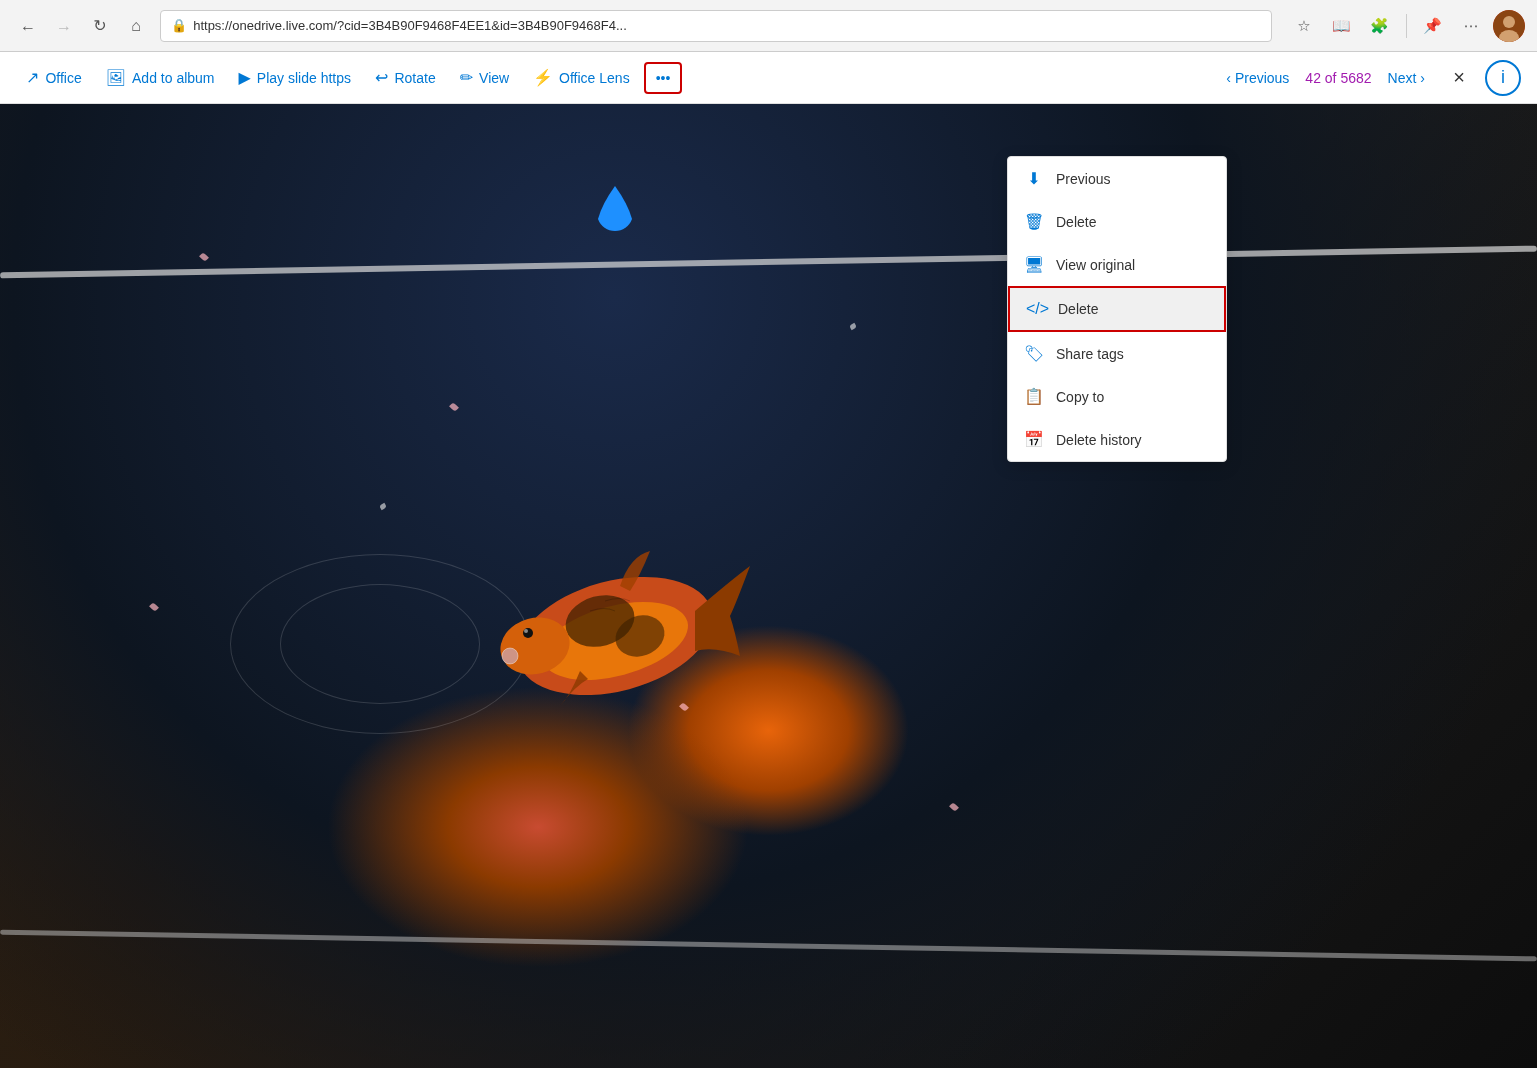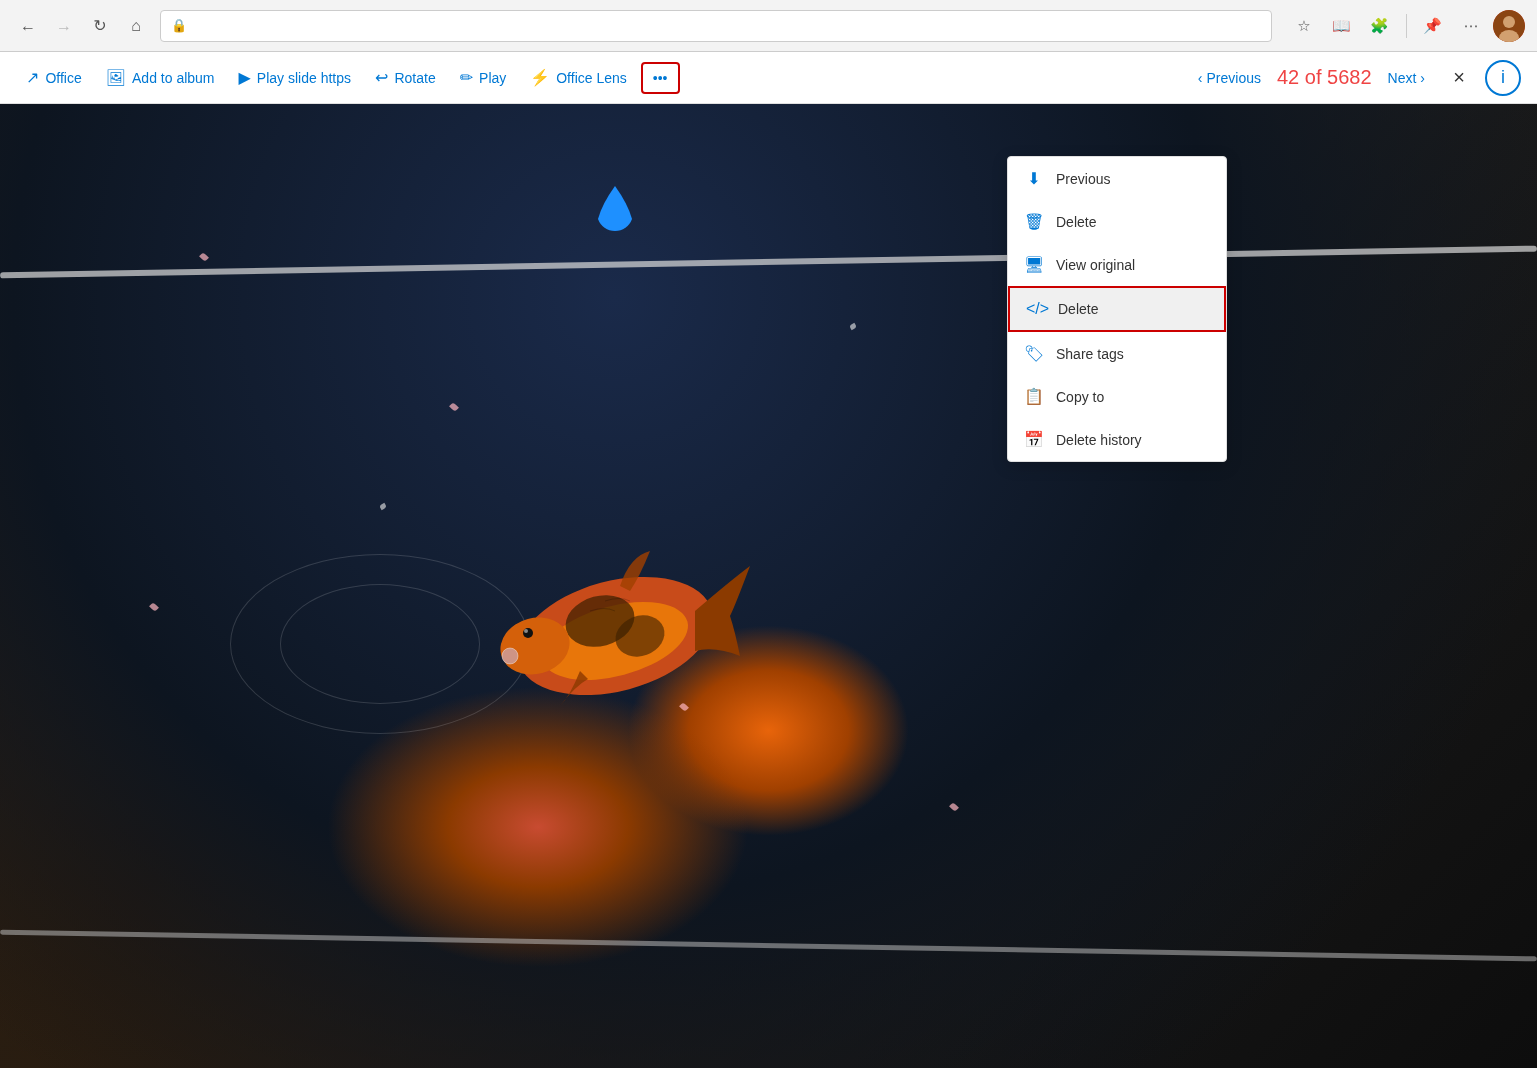--- a/index.html
+++ b/index.html
@@ -78,21 +78,21 @@
     .toolbar-right {
       margin-left: auto;
       display: flex; align-items: center; gap: 8px;
     }
     .nav-photo-btn {
       display: flex; align-items: center; gap: 4px;
       border: none; background: transparent; cursor: pointer;
       font-size: 14px; color: #0078d4; padding: 6px 8px;
       border-radius: 4px;
     }
-    .counter-text { font-size: 20px; color: #ef4444; }
+    .counter-text { font-size: 14px; color: #a21caf; }
     .close-btn {
       width: 36px; height: 36px;
       border: none; background: transparent; cursor: pointer;
       display: flex; align-items: center; justify-content: center;
       font-size: 20px; color: #333; border-radius: 4px;
     }
     .info-btn {
       width: 36px; height: 36px;
       border: none; background: transparent; cursor: pointer;
       display: flex; align-items: center; justify-content: center;
@@ -191,20 +191,21 @@
 
 <div class="browser-chrome">
   <div class="nav-buttons">
     <button class="nav-btn">←</button>
     <button class="nav-btn disabled">→</button>
     <button class="nav-btn">↻</button>
     <button class="nav-btn">⌂</button>
   </div>
   <div class="address-bar">
     <span class="lock-icon">🔒</span>
+    <span class="address-text">https://onedrive.live.com/?cid=3B4B90F9468F4EE1&amp;id=3B4B90F9468F4...</span>
   </div>
   <div class="browser-actions">
     <button class="browser-action-btn">☆</button>
     <button class="browser-action-btn">📖</button>
     <button class="browser-action-btn">🧩</button>
     <div style="width:1px;height:24px;background:#ccc;margin:0 4px;"></div>
     <button class="browser-action-btn">📌</button>
     <button class="browser-action-btn">⋯</button>
     <div class="profile-btn">
       <svg width="32" height="32" viewBox="0 0 32 32">
@@ -228,21 +229,21 @@
   <button class="toolbar-btn">
     <span class="icon">▶</span>
     <span>Play slide https</span>
   </button>
   <button class="toolbar-btn">
     <span class="icon">↩</span>
     <span>Rotate</span>
   </button>
   <button class="toolbar-btn">
     <span class="icon">✏</span>
-    <span>Play</span>
+    <span>View</span>
   </button>
   <button class="toolbar-btn">
     <span class="icon">⚡</span>
     <span>Office Lens</span>
   </button>
   <button class="toolbar-btn more-btn">
     <span>•••</span>
   </button>
 
   <div class="toolbar-right">

